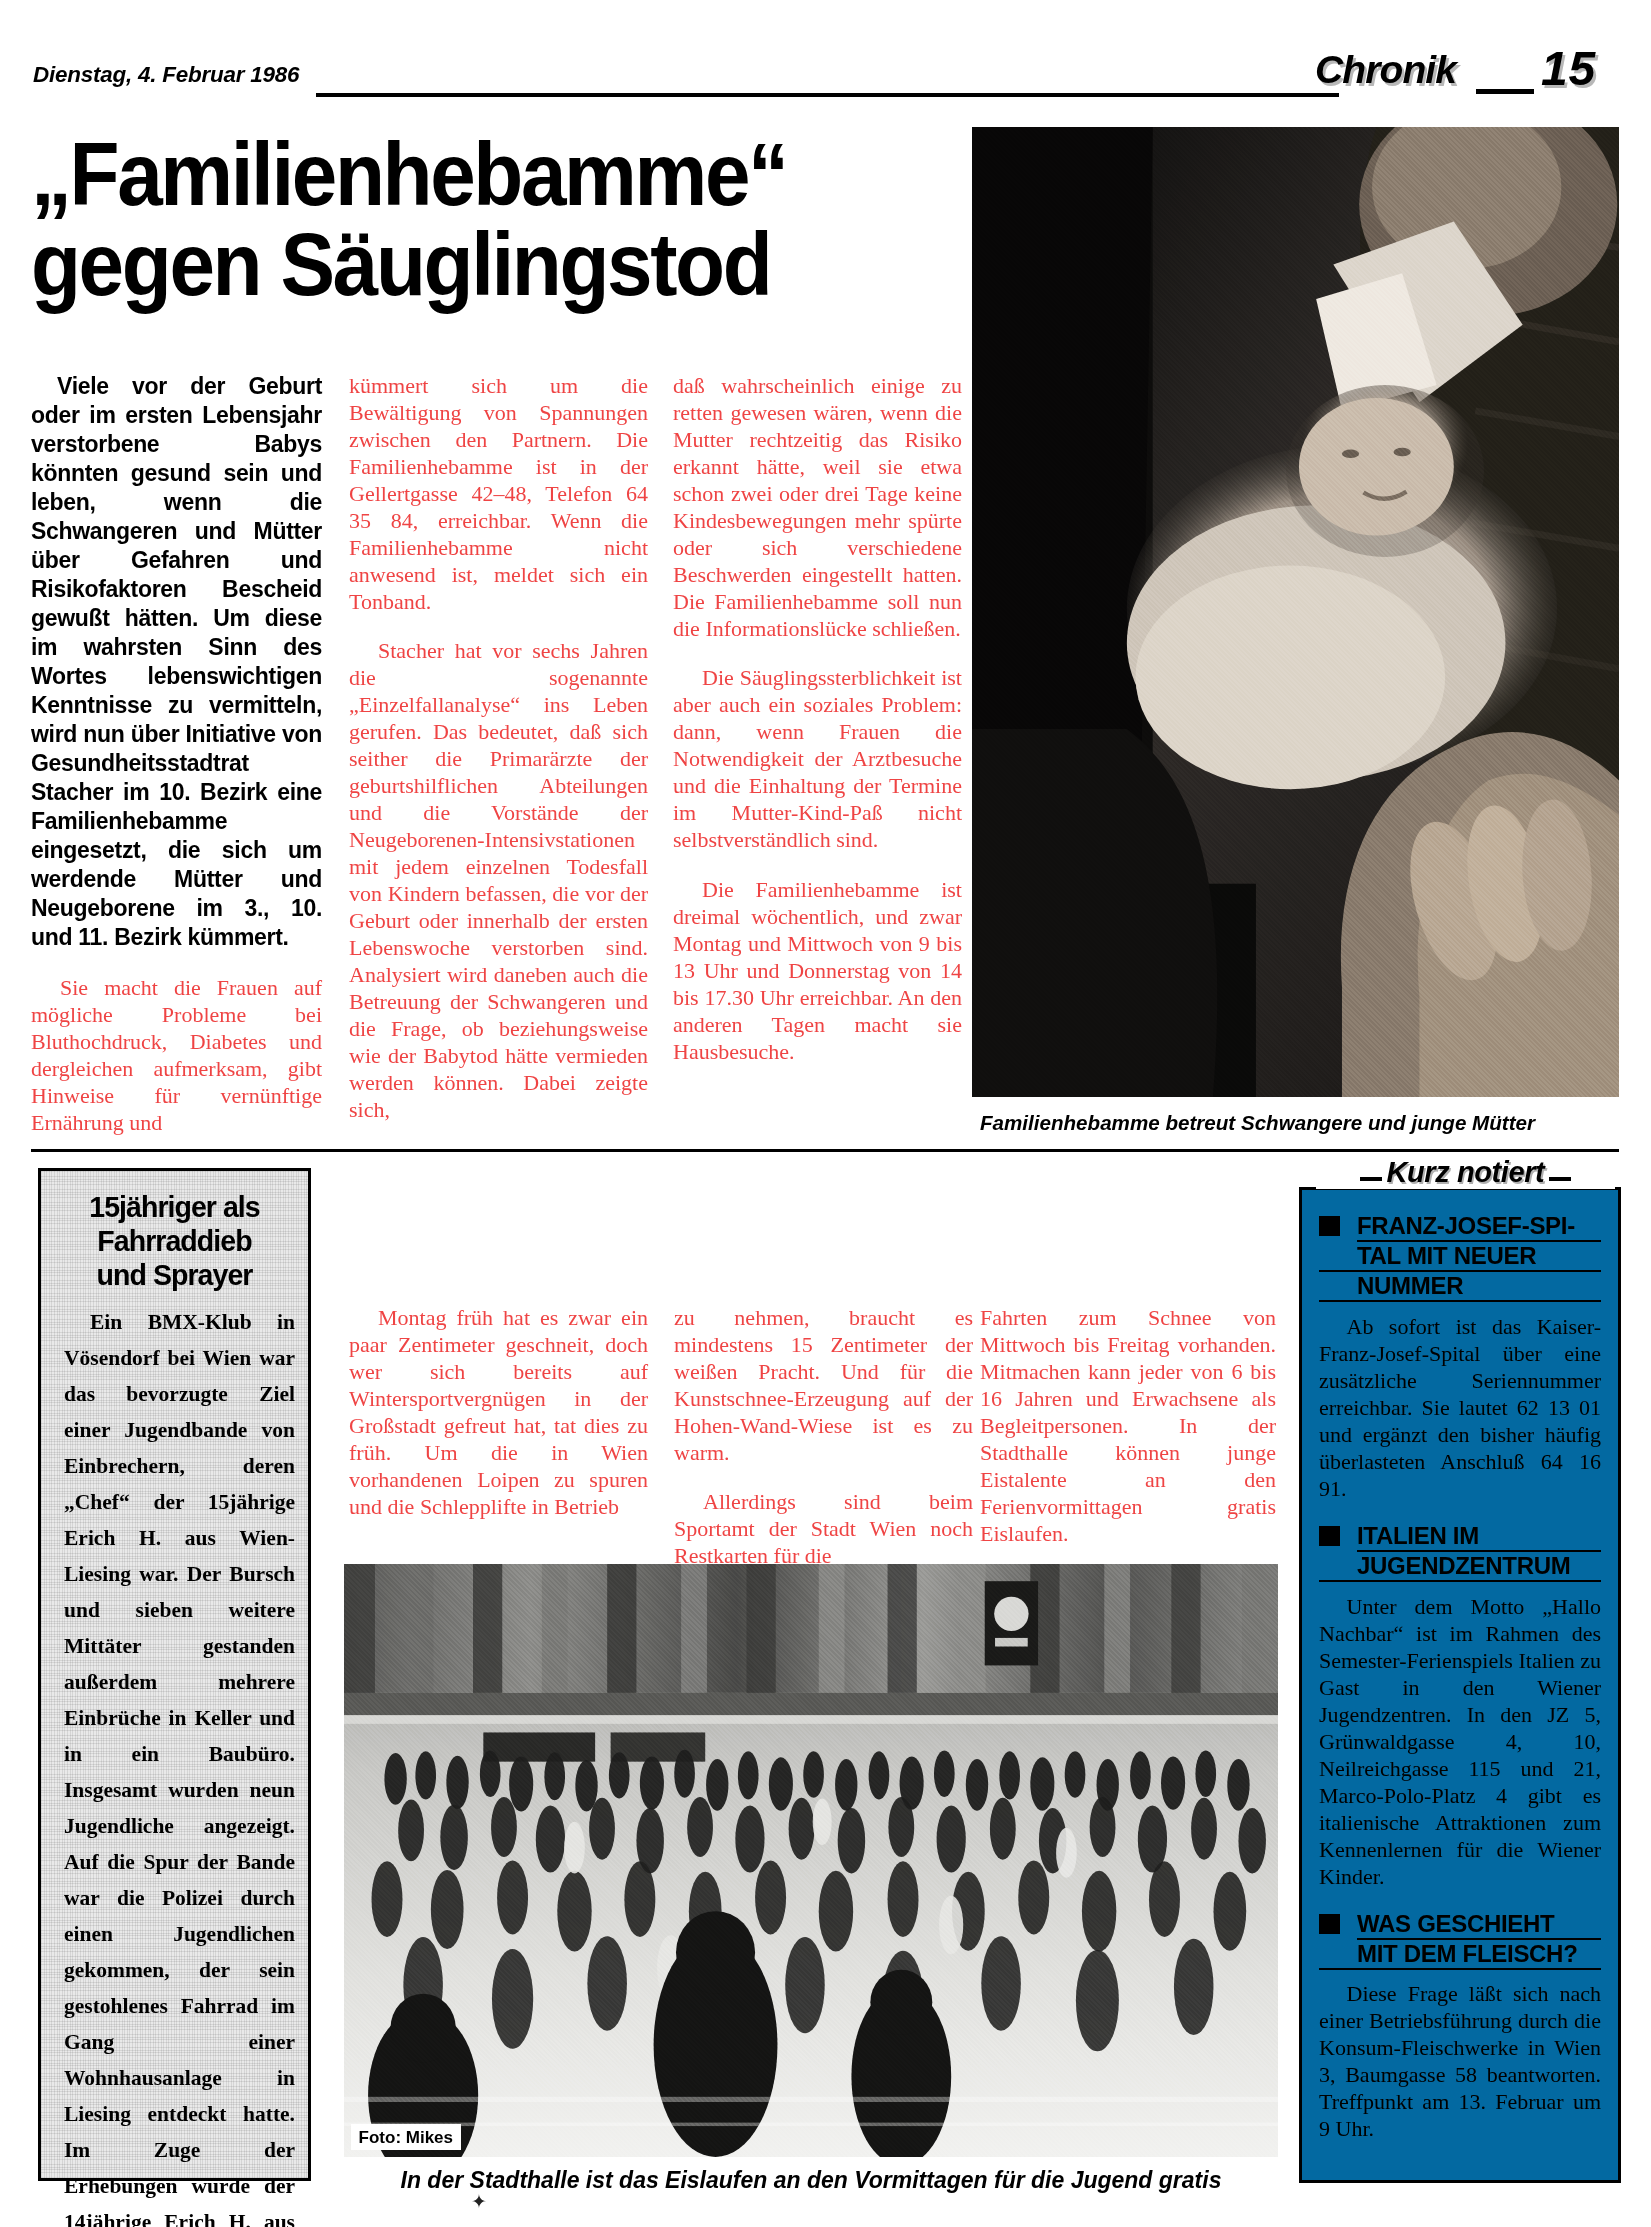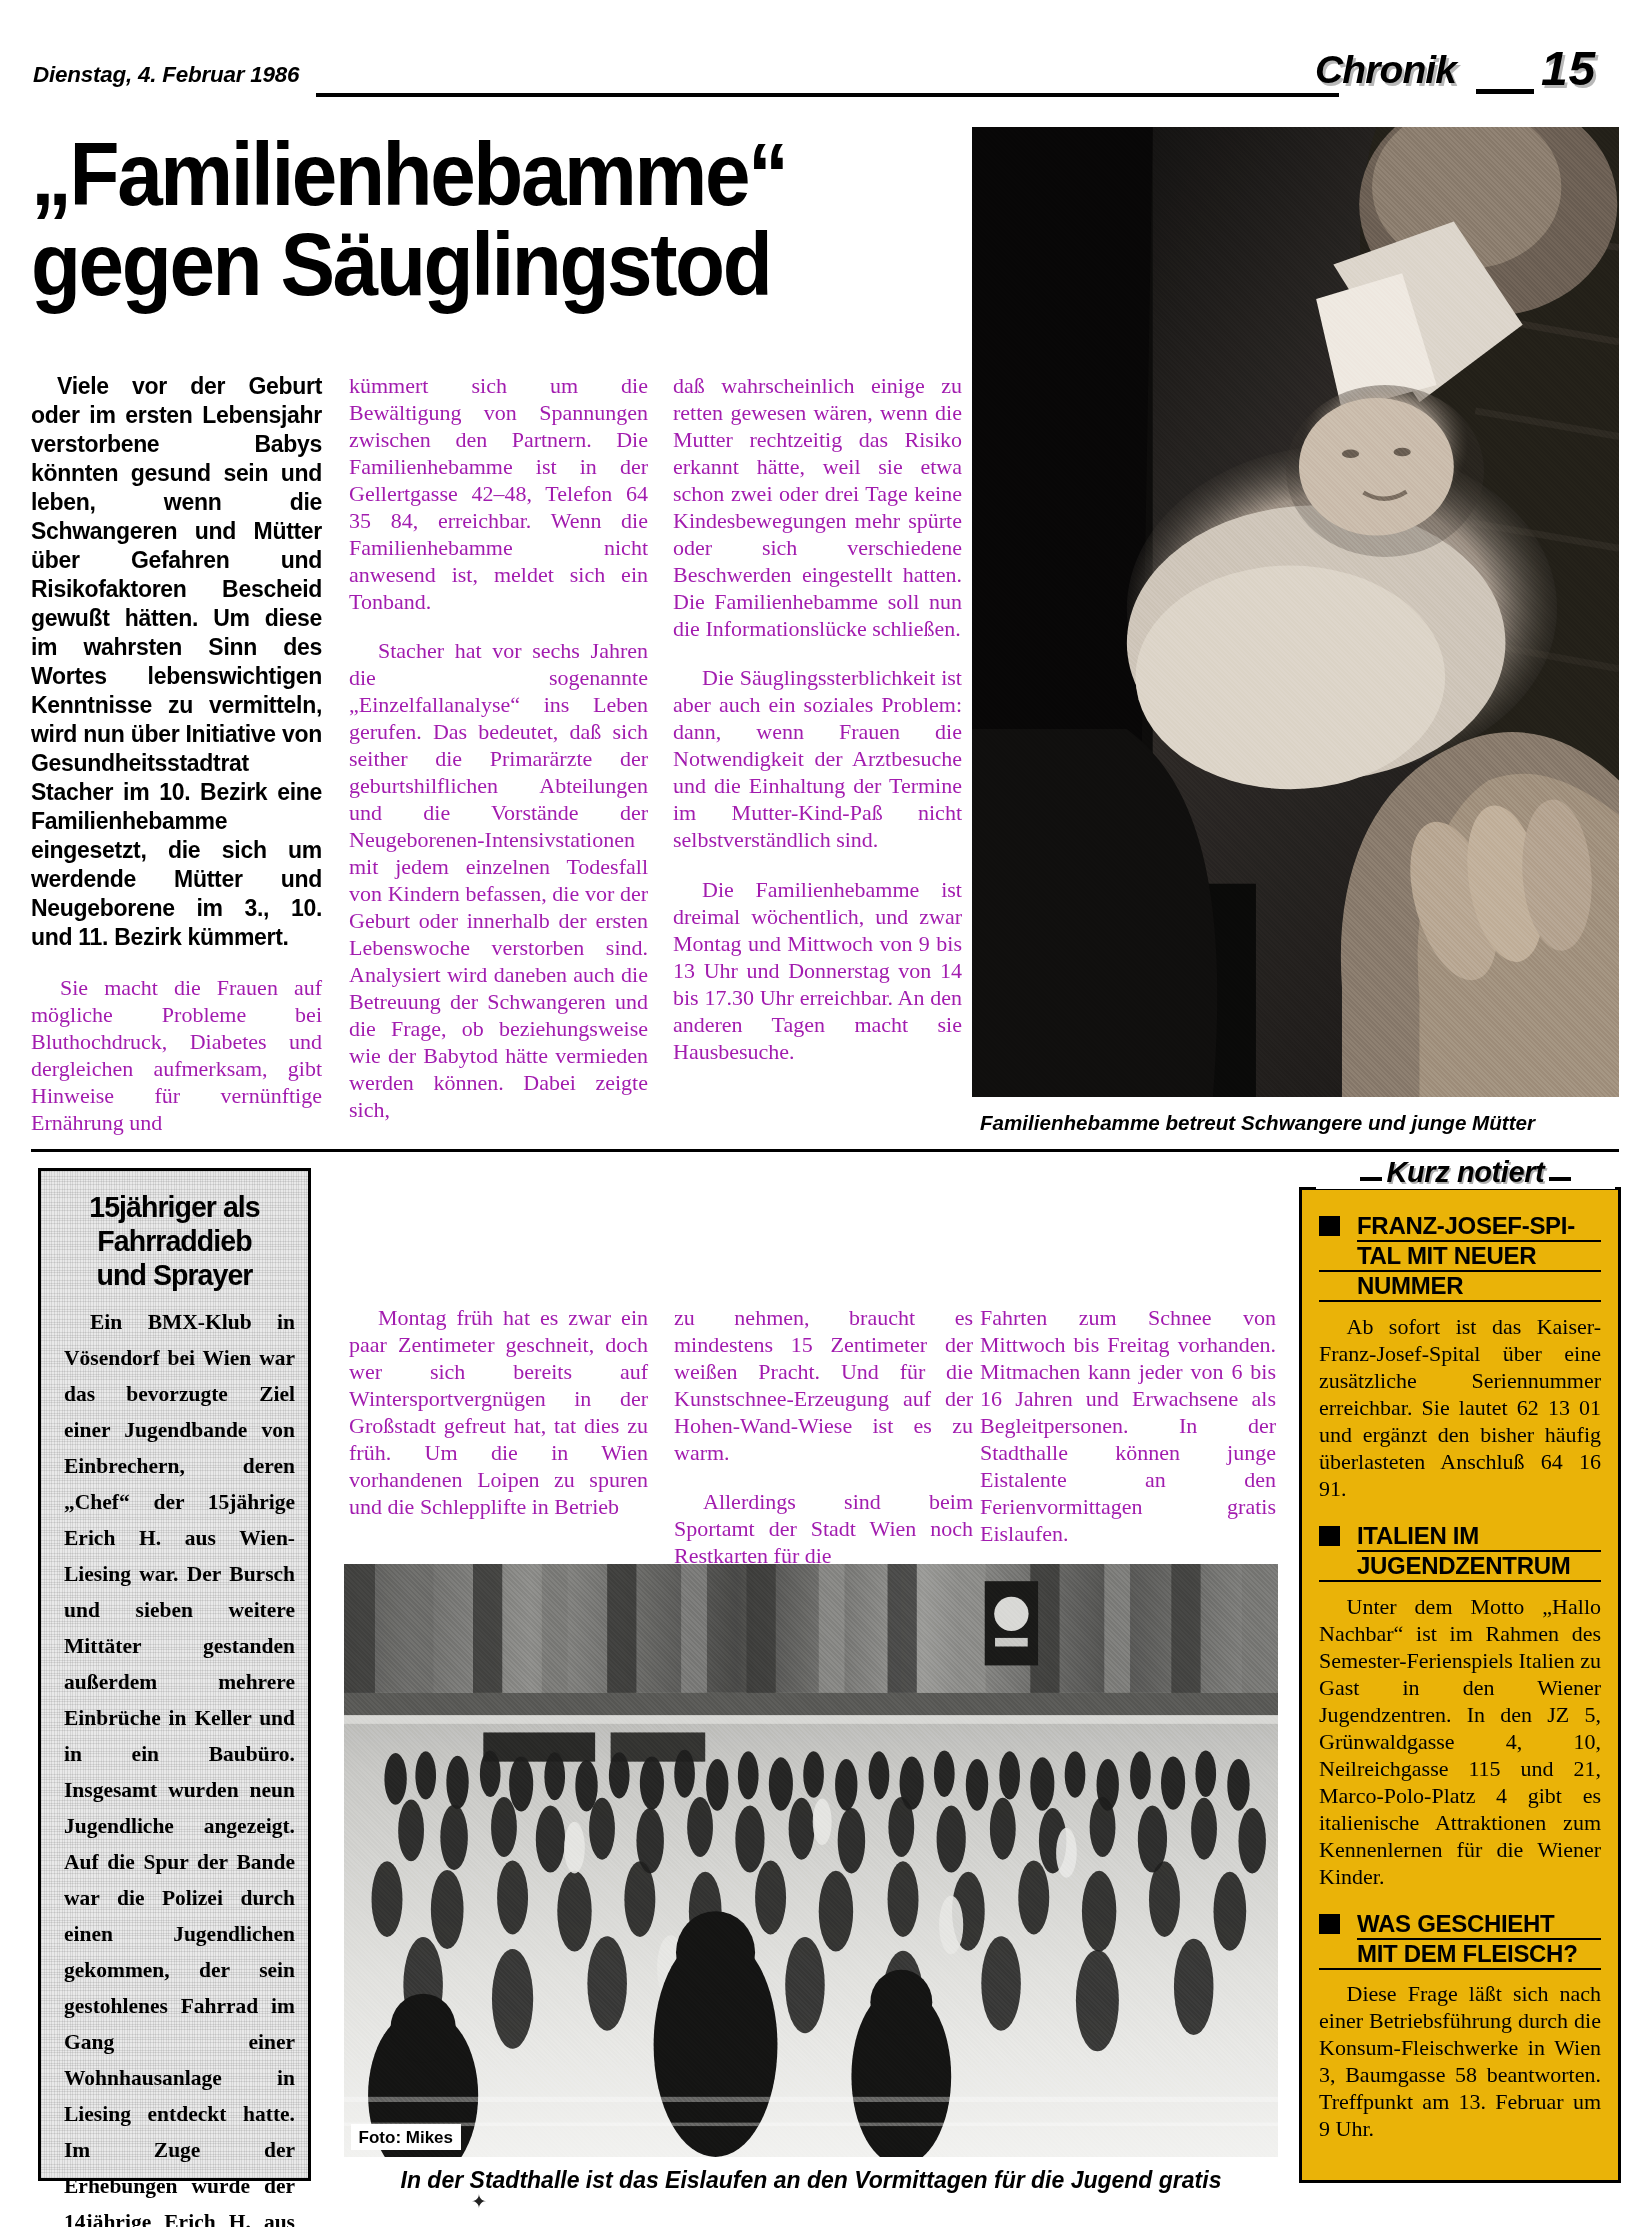--- a/index.html
+++ b/index.html
@@ -25,21 +25,21 @@
     height: 2227px;
   }
 
   .col-text {
     font-family: "Liberation Serif", "DejaVu Serif", serif;
     font-size: 22px;
     line-height: 27px;
     text-align: justify;
     text-justify: inter-word;
     hyphens: manual;
-    color: #a21caf;
+    color: #ef4444;
   }
   .col-text p { margin: 0 0 0 0; text-indent: 29px; }
   .col-text p + p { margin-top: 22.4px; }
   .dateline {
     position: absolute;
     left: 33px; top: 62px;
     font-family: "Liberation Sans", "DejaVu Sans", sans-serif;
     font-style: italic;
     font-weight: bold;
     font-size: 22.4px;
@@ -238,21 +238,21 @@
   
   .kurzbox {
     position: absolute;
     left: 1299px; top: 1187px;
     width: 322px; height: 996px;
     border-left: 3.4px solid #000;
     border-right: 3.4px solid #000;
     border-bottom: 3.4px solid #000;
     border-top: 3.4px solid #000;
     box-sizing: border-box;
-    background: #eab308;
+    background: #0369a1;
   }
   .kurz-title {
     position: absolute;
     left: 1316px; top: 1156px;
     width: 292px;
     text-align: center;
     background: #ffffff;
     padding: 0 3.4px;
   }
   .kurz-title .kt {

